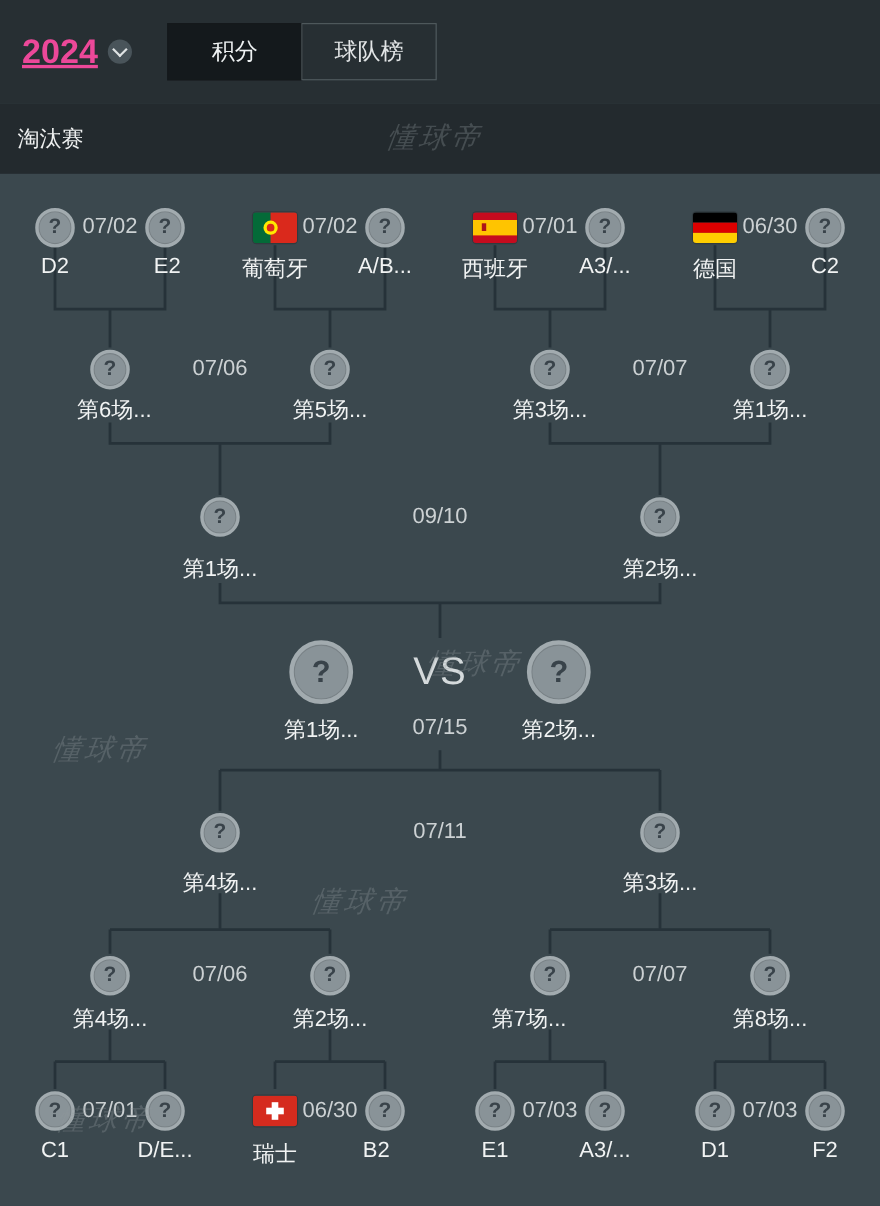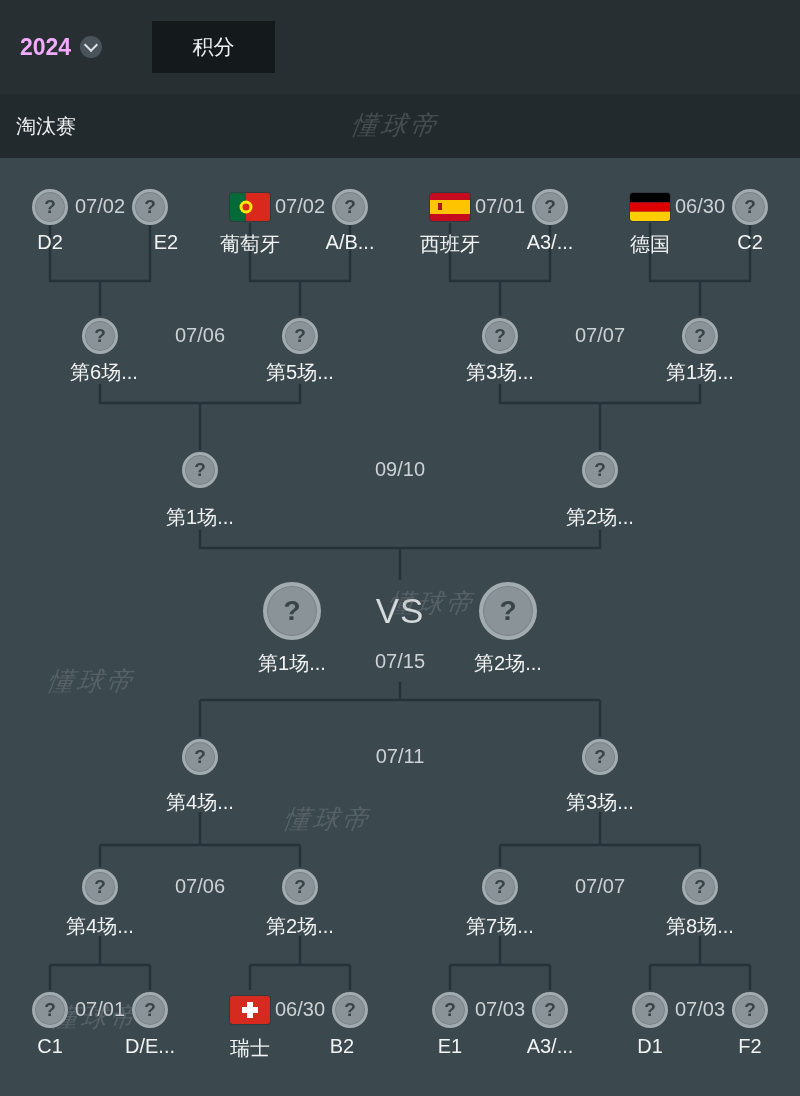--- a/index.html
+++ b/index.html
@@ -4,21 +4,21 @@
 <style>
   html,body { margin:0; padding:0; }
   body {
     width:800px; height:1096px; position:relative; overflow:hidden;
     background:#3b484e;
     font-family:"Liberation Sans", sans-serif;
     -webkit-font-smoothing:antialiased;
   }
   .topbar { position:absolute; left:0; top:0; width:800px; height:94px; background:#272f33; z-index:2; }
   .season { position:absolute; left:20px; top:0; height:94px; display:flex; align-items:center; gap:9px;
-            color:#f0abfc; font-size:23px; font-weight:700; cursor:pointer; }
+            color:#ec4899; font-size:31px; font-weight:700; cursor:pointer;text-decoration:underline; }
   .chev-circle { width:22px; height:22px; border-radius:50%; background:#49545a; display:flex; align-items:center; justify-content:center; }
   .chev-glyph { width:8px; height:8px; border-right:2px solid #dfe3e4; border-bottom:2px solid #dfe3e4;
                 transform:rotate(45deg); margin-top:-4px; }
   .tabs { position:absolute; left:152px; top:21px; height:52px; display:flex; }
   .tab { width:123px; box-sizing:border-box; border:1px solid #535d61; margin-left:-1px;
          display:flex; align-items:center; justify-content:center;
          color:#e2e5e6; font-size:21px; cursor:pointer; background:transparent; }
   .tab:first-child { margin-left:0; }
   .tab.active { background:#14191c; border-color:#14191c; color:#eef1f2; }
   .subheader { position:absolute; left:0; top:94px; width:800px; height:64px; background:#232a2e; z-index:2; }
@@ -69,32 +69,33 @@
 
 <div class="topbar">
   <div class="season">
     <span>2024</span>
     <span class="chev-circle">
         <span class="chev-glyph"></span>
       </span>
   </div>
   <div class="tabs">
     <div class="tab active">积分</div>
+    <div class="tab">球队榜</div>
   </div>
 </div>
 
 <div class="subheader">
   <div class="subheader-title">淘汰赛</div>
 </div>
 
 <div class="q" style="left:32px;top:189px">?</div>
 <div class="date" style="left:50px;top:195px">07/02</div>
 <div class="q" style="left:132px;top:189px">?</div>
 <div class="lbl" style="left:-20px;top:231px">D2</div>
-<div class="lbl" style="left:96px;top:231px">E2</div>
+<div class="lbl" style="left:82px;top:231px">E2</div>
 
 <div class="flag" style="left:230px;top:193px">
   <svg width="40" height="28">
       <rect width="16" height="28" fill="#046a38"></rect>
       <rect x="16" width="24" height="28" fill="#da291c"></rect>
       <circle cx="16" cy="14" r="6.5" fill="#ffe900"></circle>
       <circle cx="16" cy="14" r="3.5" fill="#da291c"></circle>
     </svg>
 </div>
 <div class="date" style="left:250px;top:195px">07/02</div>
@@ -159,21 +160,21 @@
 
 <div class="q" style="left:82px;top:869px">?</div>
 <div class="date" style="left:150px;top:875px">07/06</div>
 <div class="q" style="left:282px;top:869px">?</div>
 <div class="lbl" style="left:30px;top:913px">第4场...</div>
 <div class="lbl" style="left:230px;top:913px">第2场...</div>
 
 <div class="q" style="left:482px;top:869px">?</div>
 <div class="date" style="left:550px;top:875px">07/07</div>
 <div class="q" style="left:682px;top:869px">?</div>
-<div class="lbl" style="left:430px;top:913px">第7场...</div>
+<div class="lbl" style="left:411px;top:913px">第7场...</div>
 <div class="lbl" style="left:630px;top:913px">第8场...</div>
 
 <div class="q" style="left:32px;top:992px">?</div>
 <div class="date" style="left:50px;top:998px">07/01</div>
 <div class="q" style="left:132px;top:992px">?</div>
 <div class="lbl" style="left:-20px;top:1035px">C1</div>
 <div class="lbl" style="left:80px;top:1035px">D/E...</div>
 
 <div class="flag" style="left:230px;top:996px">
   <svg width="40" height="28">

